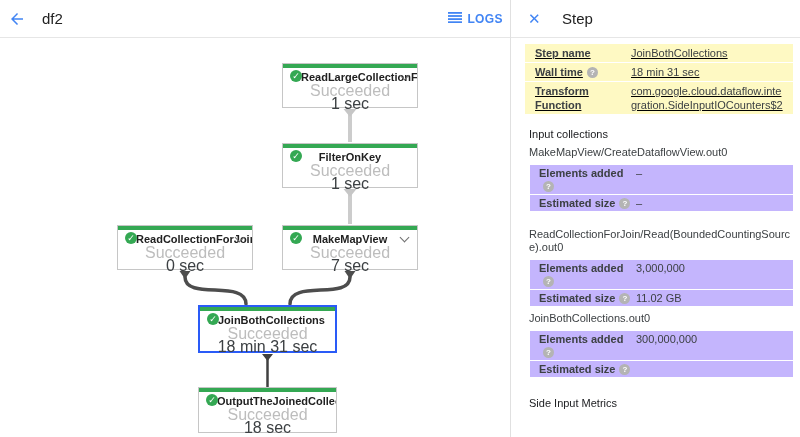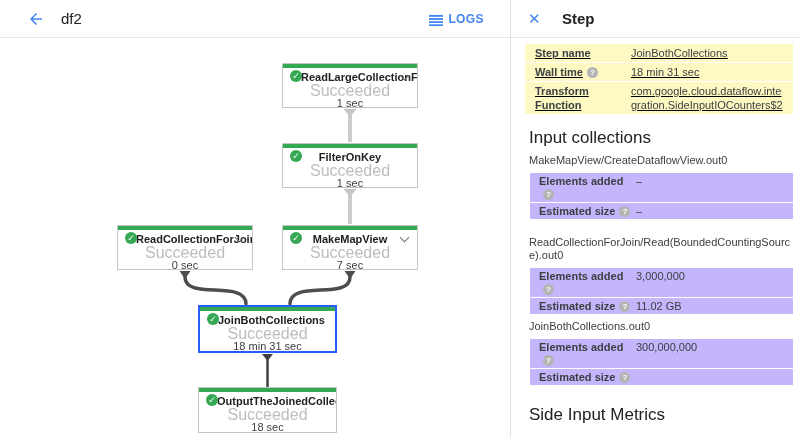--- a/index.html
+++ b/index.html
@@ -3,62 +3,62 @@
 <meta charset="utf-8">
 <style>
   * { margin:0; padding:0; box-sizing:border-box; }
   html,body { width:800px; height:437px; overflow:hidden; background:#fff;
               font-family:"Liberation Sans","DejaVu Sans",sans-serif; }
   .app { position:relative; width:800px; height:437px; background:#fff; }
 
   
   .left-panel { position:absolute; left:0; top:0; width:510px; height:437px; background:#fff; }
   .topbar { position:absolute; left:0; top:0; width:510px; height:38px; background:#fff;
-            border-bottom:1px solid #e6e6e6; display:flex; align-items:center; padding:0 24px; }
+            border-bottom:1px solid #e6e6e6; display:flex; align-items:center; padding:0 5px; }
   .back-btn { width:24px; height:24px; display:flex; align-items:center; justify-content:center; cursor:pointer; }
   .job-title { margin-left:13px; font-size:15px; color:#212121; }
   .topbar-spacer { flex:1; }
-  .logs-btn { display:flex; align-items:flex-end; gap:5px; color:#4285f4; font-size:12px;
+  .logs-btn { display:flex; align-items:flex-start; gap:5px; color:#4285f4; font-size:12px;
               font-weight:bold; letter-spacing:.4px; cursor:pointer; padding:4px 2px; }
 
   .graph { position:absolute; left:0; top:38px; width:510px; height:399px; }
   .graph svg { position:absolute; left:0; top:0; }
 
   .node { position:absolute; width:136px; height:45px; background:#fff;
           border:1px solid #c6c6c6; text-align:center; cursor:pointer; }
   .node .nbar { height:4px; background:#34a853; width:100%; }
   .node.selected { width:139px; height:48px; border:2px solid #2a5bf7; }
   .nrow { position:relative; height:15px; margin-top:2px; }
   .ncheck { position:absolute; left:7px; top:0; width:12px; height:12px; border-radius:50%;
             background:#34a853; color:#fff; font-size:9px; line-height:12px; font-weight:bold; }
   .ntitle { display:block; padding:0 18px; font-size:11px; font-weight:bold; color:#212121;
             white-space:nowrap; overflow:hidden; line-height:15px; }
   .nchev { position:absolute; right:9px; top:2px; width:7px; height:7px;
            border-right:1.6px solid #6f6f6f; border-bottom:1.6px solid #6f6f6f;
            transform:rotate(45deg); cursor:pointer; }
   .nstatus { font-size:16px; color:#bdbdbd; line-height:12px; }
-  .ntime { font-size:11px; color:#3c4043; line-height:13px; }
+  .ntime { font-size:16px; color:#3c4043; line-height:13px; }
 
   
   .right-panel { position:absolute; left:510px; top:0; width:290px; height:437px;
                  background:#fff; border-left:1px solid #e0e0e0; }
   .panel-header { height:38px; border-bottom:1px solid #e6e6e6; display:flex; align-items:center; padding:0 17px; }
   .close-btn { color:#4285f4; font-size:15px; cursor:pointer; width:18px; }
-  .panel-title { margin-left:16px; font-size:15px; color:#212121;font-weight:bold; }
+  .panel-title { margin-left:16px; font-size:15px; color:#212121; }
   .panel-body { padding:6px 7px 0 14px; }
 
   .prop-table { margin-bottom:13px; }
   .prop-row { display:flex; background:#fef9c3; padding:2px 6px 2px 10px; margin-bottom:1px;text-decoration:underline; }
   .prop-label { width:96px; flex:none; font-size:11px; font-weight:bold; color:#3c4043; line-height:14px; }
   .prop-value { flex:1; font-size:11px; color:#3c4043; line-height:14px; word-break:break-all; }
   .help-icon { display:inline-block; width:11px; height:11px; border-radius:50%; background:#b4b4b4;
                color:#fff; font-size:8px; line-height:11px; text-align:center; font-weight:bold;
                vertical-align:1px; margin-left:4px; cursor:pointer; }
 
-  .section-title { font-size:17px; color:#202124; margin:14px 0 2px 4px; }
+  .section-title { font-size:11px; color:#202124; margin:14px 0 2px 4px; }
   .collection-name { font-size:11px; color:#3c4043; margin:6px 0 6px 4px; word-break:break-all; line-height:13px; }
   .sub-table { margin-left:5px; }
   .sub-row { display:flex; background:#c4b5fd; padding:1.5px 6px 1.5px 9px; margin-bottom:1px; }
   .sub-label { width:97px; flex:none; font-size:11px; font-weight:bold; color:#3c4043; line-height:13px; }
   .sub-value { flex:1; font-size:11px; color:#3c4043; line-height:13px; }
   .group-gap { height:10px; }
 </style>
 </head>
 <body>
 

